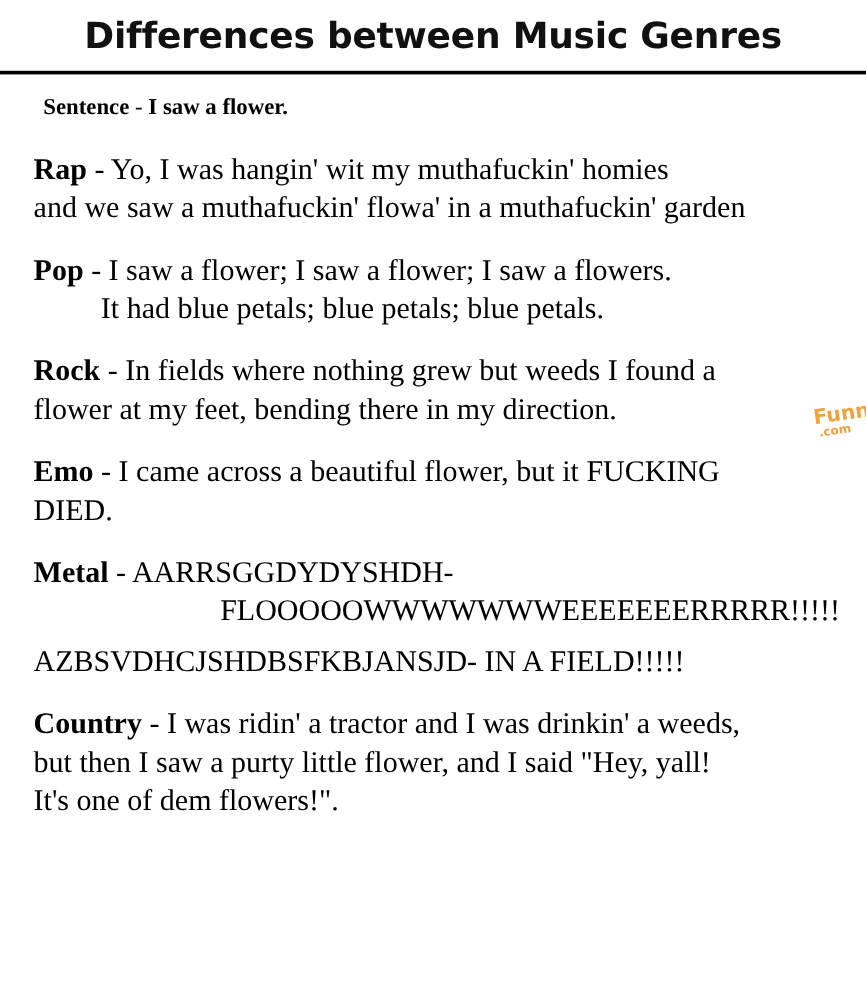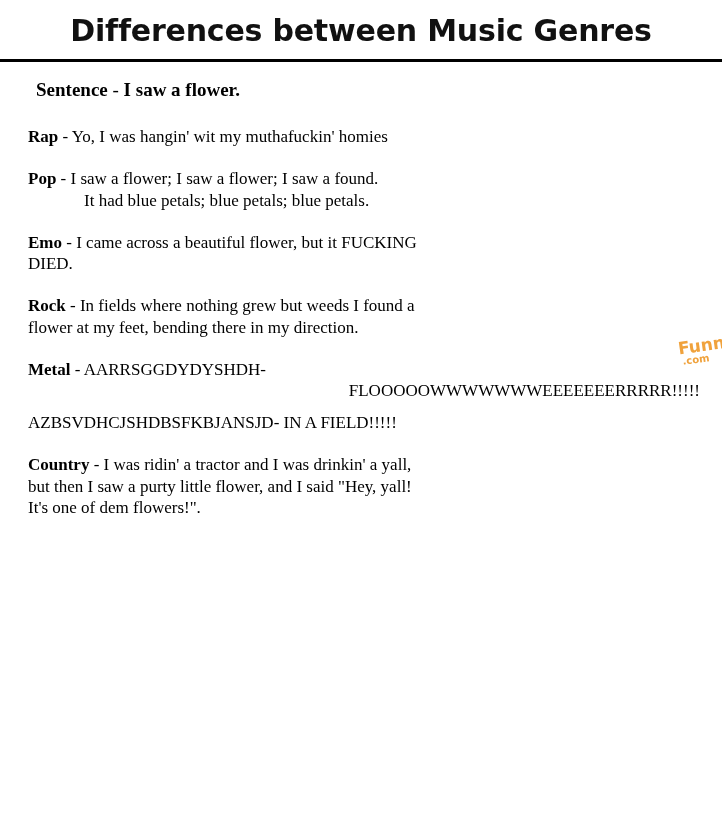--- a/index.html
+++ b/index.html
@@ -32,21 +32,21 @@
     font-size: 30px;
     letter-spacing: -0.2px;
     line-height: 1.1;
     color: #111111;
   }
   .content {
     padding: 16px 22px 0 28px;
   }
   .entry {
     margin-bottom: 20px;
-    font-size: 17px;
+    font-size: 25px;
     line-height: 1.28;
   }
   .entry.sentence {
     font-size: 19px;
     margin-bottom: 24px;
     padding-left: 8px;
   }
   .entry .lbl {
     font-weight: bold;
   }
@@ -80,26 +80,26 @@
 <body>
 
 <div class="page">
 
   <div class="title-bar">
     <div class="title">Differences between Music Genres</div>
   </div>
 
   <div class="content" id="entry-list">
       <div class="entry sentence"><span class="lbl">Sentence</span><span> - </span><span style="font-weight: bold;">I saw a flower.</span></div>
-      <div class="entry"><span class="lbl">Rap</span><span> - </span><span>Yo, I was hangin' wit my muthafuckin' homies</span></div>
-      <div class="entry"><span class="lbl">Pop</span><span> - </span><span>I saw a flower; I saw a flower; I saw a found.</span><span class="line-indent">It had blue petals; blue petals; blue petals.</span></div>
+      <div class="entry"><span class="lbl">Rap</span><span> - </span><span>Yo, I was hangin' wit my muthafuckin' homies</span><span style="display: block;">and we saw a muthafuckin' flowa' in a muthafuckin' garden</span></div>
+      <div class="entry"><span class="lbl">Pop</span><span> - </span><span>I saw a flower; I saw a flower; I saw a flowers.</span><span class="line-indent">It had blue petals; blue petals; blue petals.</span></div>
+      <div class="entry"><span class="lbl">Rock</span><span> - </span><span>In fields where nothing grew but weeds I found a</span><span style="display: block;">flower at my feet, bending there in my direction.</span></div>
       <div class="entry"><span class="lbl">Emo</span><span> - </span><span>I came across a beautiful flower, but it FUCKING</span><span style="display: block;">DIED.</span></div>
-      <div class="entry"><span class="lbl">Rock</span><span> - </span><span>In fields where nothing grew but weeds I found a</span><span style="display: block;">flower at my feet, bending there in my direction.</span></div>
       <div class="entry"><span class="lbl">Metal</span><span> - </span><span>AARRSGGDYDYSHDH-</span><span style="display: block; text-align: right;">FLOOOOOWWWWWWWEEEEEEERRRRR!!!!!</span><span style="display: block; margin-top: 10px;">AZBSVDHCJSHDBSFKBJANSJD- IN A FIELD!!!!!</span></div>
-      <div class="entry"><span class="lbl">Country</span><span> - </span><span>I was ridin' a tractor and I was drinkin' a yall,</span><span style="display: block;">but then I saw a purty little flower, and I said "Hey, yall!</span><span style="display: block;">It's one of dem flowers!".</span></div>
+      <div class="entry"><span class="lbl">Country</span><span> - </span><span>I was ridin' a tractor and I was drinkin' a weeds,</span><span style="display: block;">but then I saw a purty little flower, and I said "Hey, yall!</span><span style="display: block;">It's one of dem flowers!".</span></div>
     </div>
 
   <div class="watermark">
     <span>FunnyMemes</span>
     <span class="wm-small">.com</span>
   </div>
 
 </div>
 
 </body></html>

